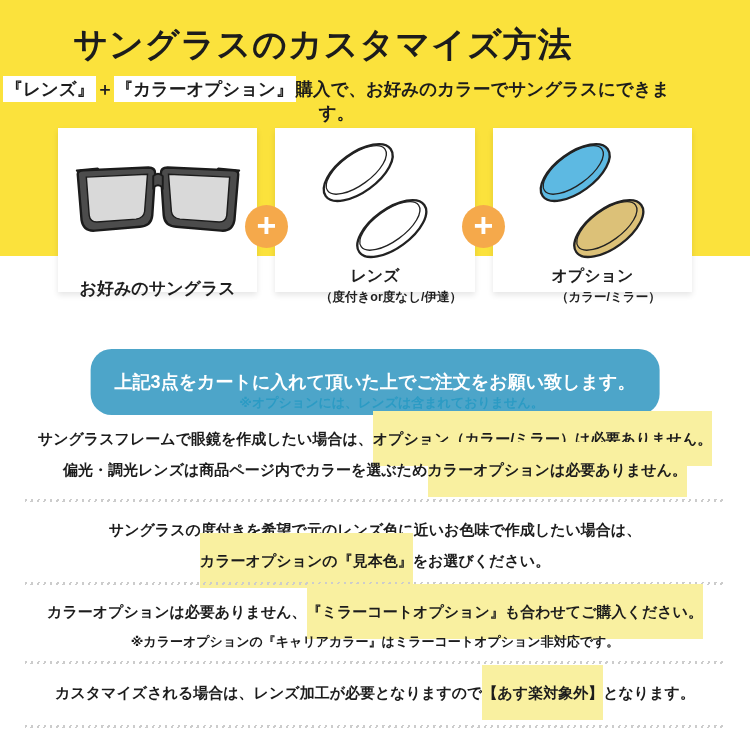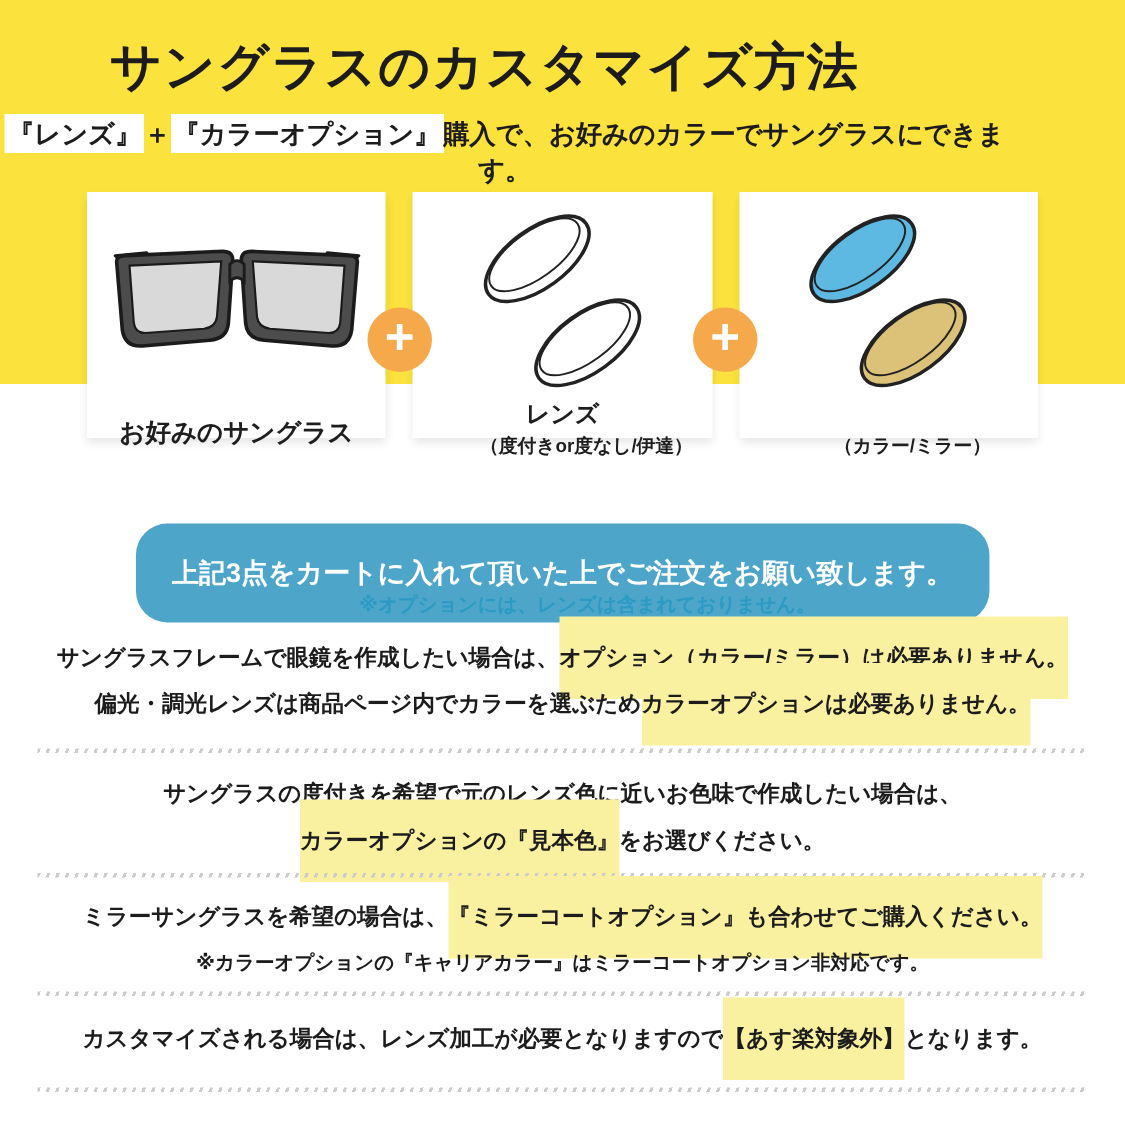--- a/index.html
+++ b/index.html
@@ -139,20 +139,21 @@
           <g transform="rotate(-36 47 37)">
             <ellipse cx="47" cy="37" rx="43" ry="21" fill="#5db9e2" stroke="#222" stroke-width="2.5"></ellipse>
             <ellipse cx="47" cy="33.5" rx="38" ry="16.5" fill="none" stroke="#222" stroke-width="1.4"></ellipse>
           </g>
           <g transform="rotate(-36 83 97)">
             <ellipse cx="83" cy="97" rx="43" ry="21" fill="#dcc178" stroke="#222" stroke-width="2.5"></ellipse>
             <ellipse cx="83" cy="93.5" rx="38" ry="16.5" fill="none" stroke="#222" stroke-width="1.4"></ellipse>
           </g>
         </svg>
       </div>
+      <div class="card-label">オプション</div>
       <div class="card-sublabel">（カラー/ミラー）</div>
     </div>
 
   </div>
 
   <div class="plus-badge plus-1">
       <span>+</span>
     </div>
   <div class="plus-badge plus-2">
       <span>+</span>
@@ -169,21 +170,21 @@
   <div class="dashed dash-1"></div>
 
   <div class="note note-2">
     <p><span>サングラスの度付きを希望で元のレンズ色に近いお色味で作成したい場合は、</span><span class="hl"></span><span></span></p>
     <p><span></span><span class="hl">カラーオプションの『見本色』</span><span>をお選びください。</span></p>
   </div>
 
   <div class="dashed dash-2"></div>
 
   <div class="note note-3">
-    <p><span>ミラーサングラスを希望の場合は、</span><span class="hl">『ミラーコートオプション』も合わせてご購入ください。</span><span></span></p>
+    <p><span>カラーオプションは必要ありません、</span><span class="hl">『ミラーコートオプション』も合わせてご購入ください。</span><span></span></p>
     <p class="subnote">※カラーオプションの『キャリアカラー』はミラーコートオプション非対応です。</p>
   </div>
 
   <div class="dashed dash-3"></div>
 
   <div class="note note-4">
     <p><span>カスタマイズされる場合は、レンズ加工が必要となりますので</span><span class="hl">【あす楽対象外】</span><span>となります。</span></p>
   </div>
 
   <div class="dashed dash-4"></div>

